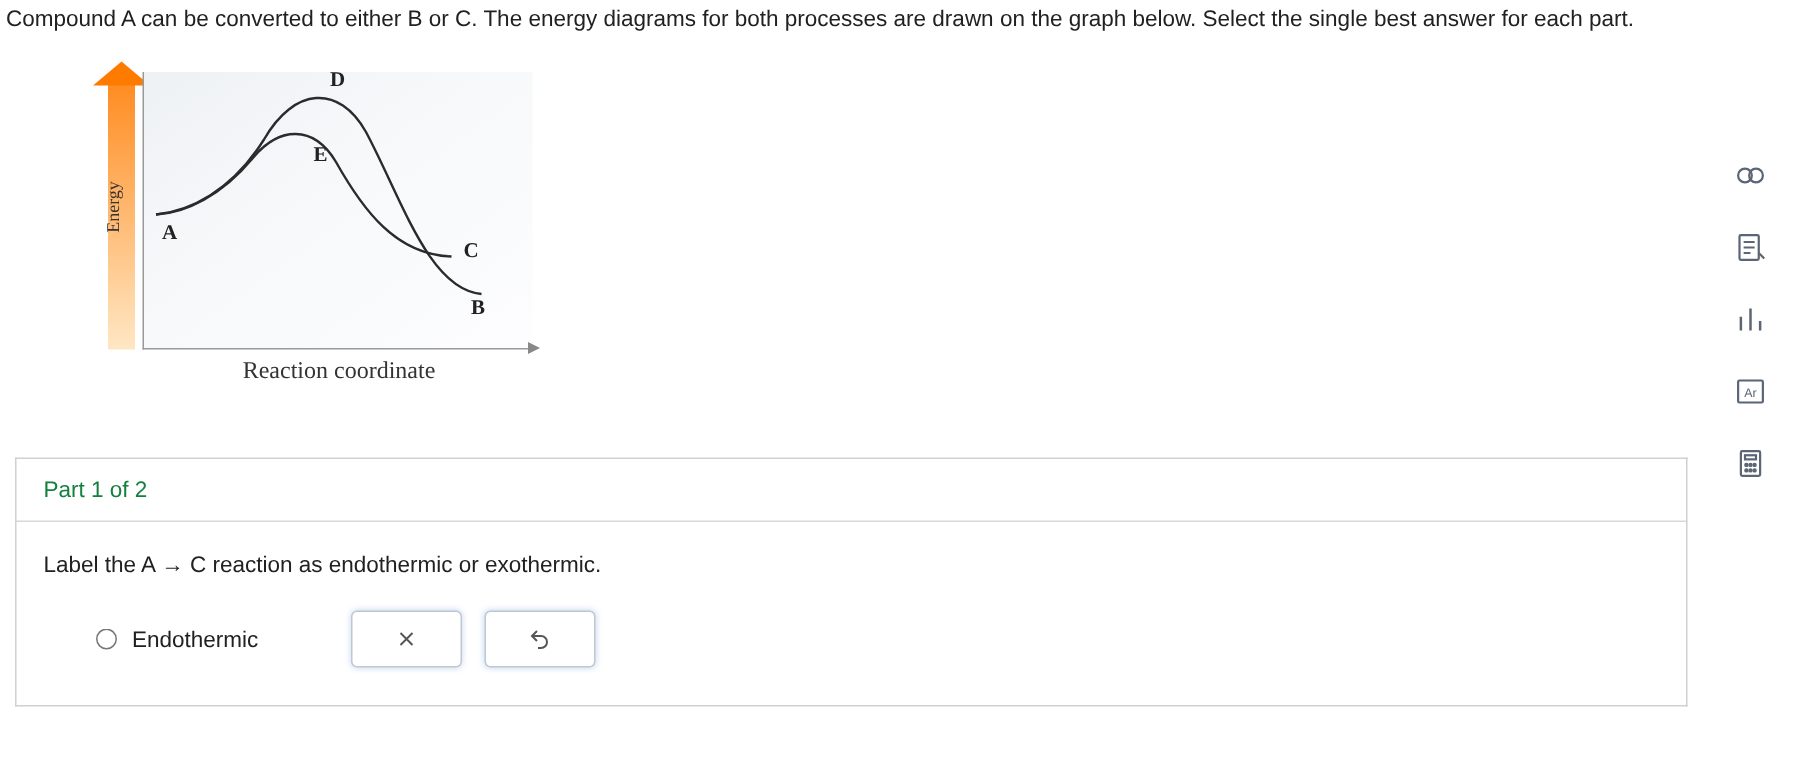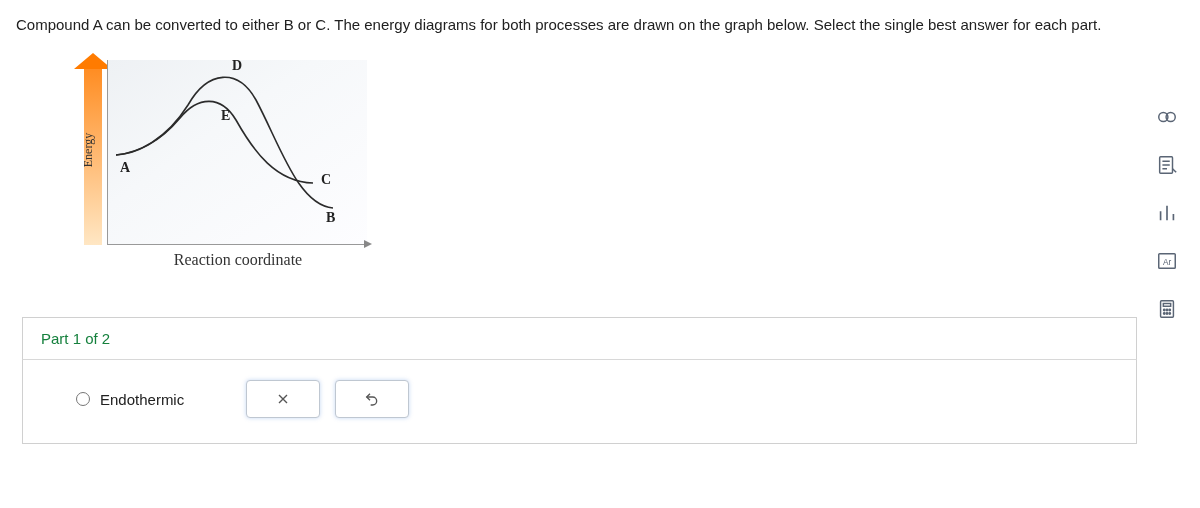--- a/index.html
+++ b/index.html
@@ -6,21 +6,21 @@
     body {
       font-family: -apple-system, BlinkMacSystemFont, 'Segoe UI', Arial, sans-serif;
       background: #fff;
       width: 1200px;
       height: 508px;
       position: relative;
       font-size: 15px;
       color: #212121;
     }
     .container {
-      padding: 12px;
+      padding: 0;
       display: flex;
     }
     .main-content {
       width: 1130px;
     }
     .prompt-text {
       padding: 2px 4px 10px 4px;
       line-height: 1.4;
     }
     .diagram-area {
@@ -209,20 +209,25 @@
         <span class="point-label" style="left:124px; top:-2px;">D</span>
         <span class="point-label" style="left:113px; top:48px;">E</span>
         <span class="point-label" style="left:213px; top:112px;">C</span>
         <span class="point-label" style="left:218px; top:150px;">B</span>
         <div class="x-axis-label">Reaction coordinate</div>
       </div>
     </div>
 
     <div class="part-header">Part 1 of 2</div>
     <div class="part-body">
+      <div class="question-line">
+        <span>Label the A</span>
+        <span class="arrow-sym">→</span>
+        <span>C reaction as endothermic or exothermic.</span>
+      </div>
       <div class="options-row">
         <div class="options-col">
           <div class="radio-row">
             <input type="radio" name="thermo" id="opt-endo" style="">
             <label for="opt-endo">Endothermic</label>
           </div>
         </div>
         <div class="action-btns">
           <button class="btn" title="clear">
             <svg viewBox="0 0 24 24" fill="none" stroke="currentColor" stroke-width="2">

